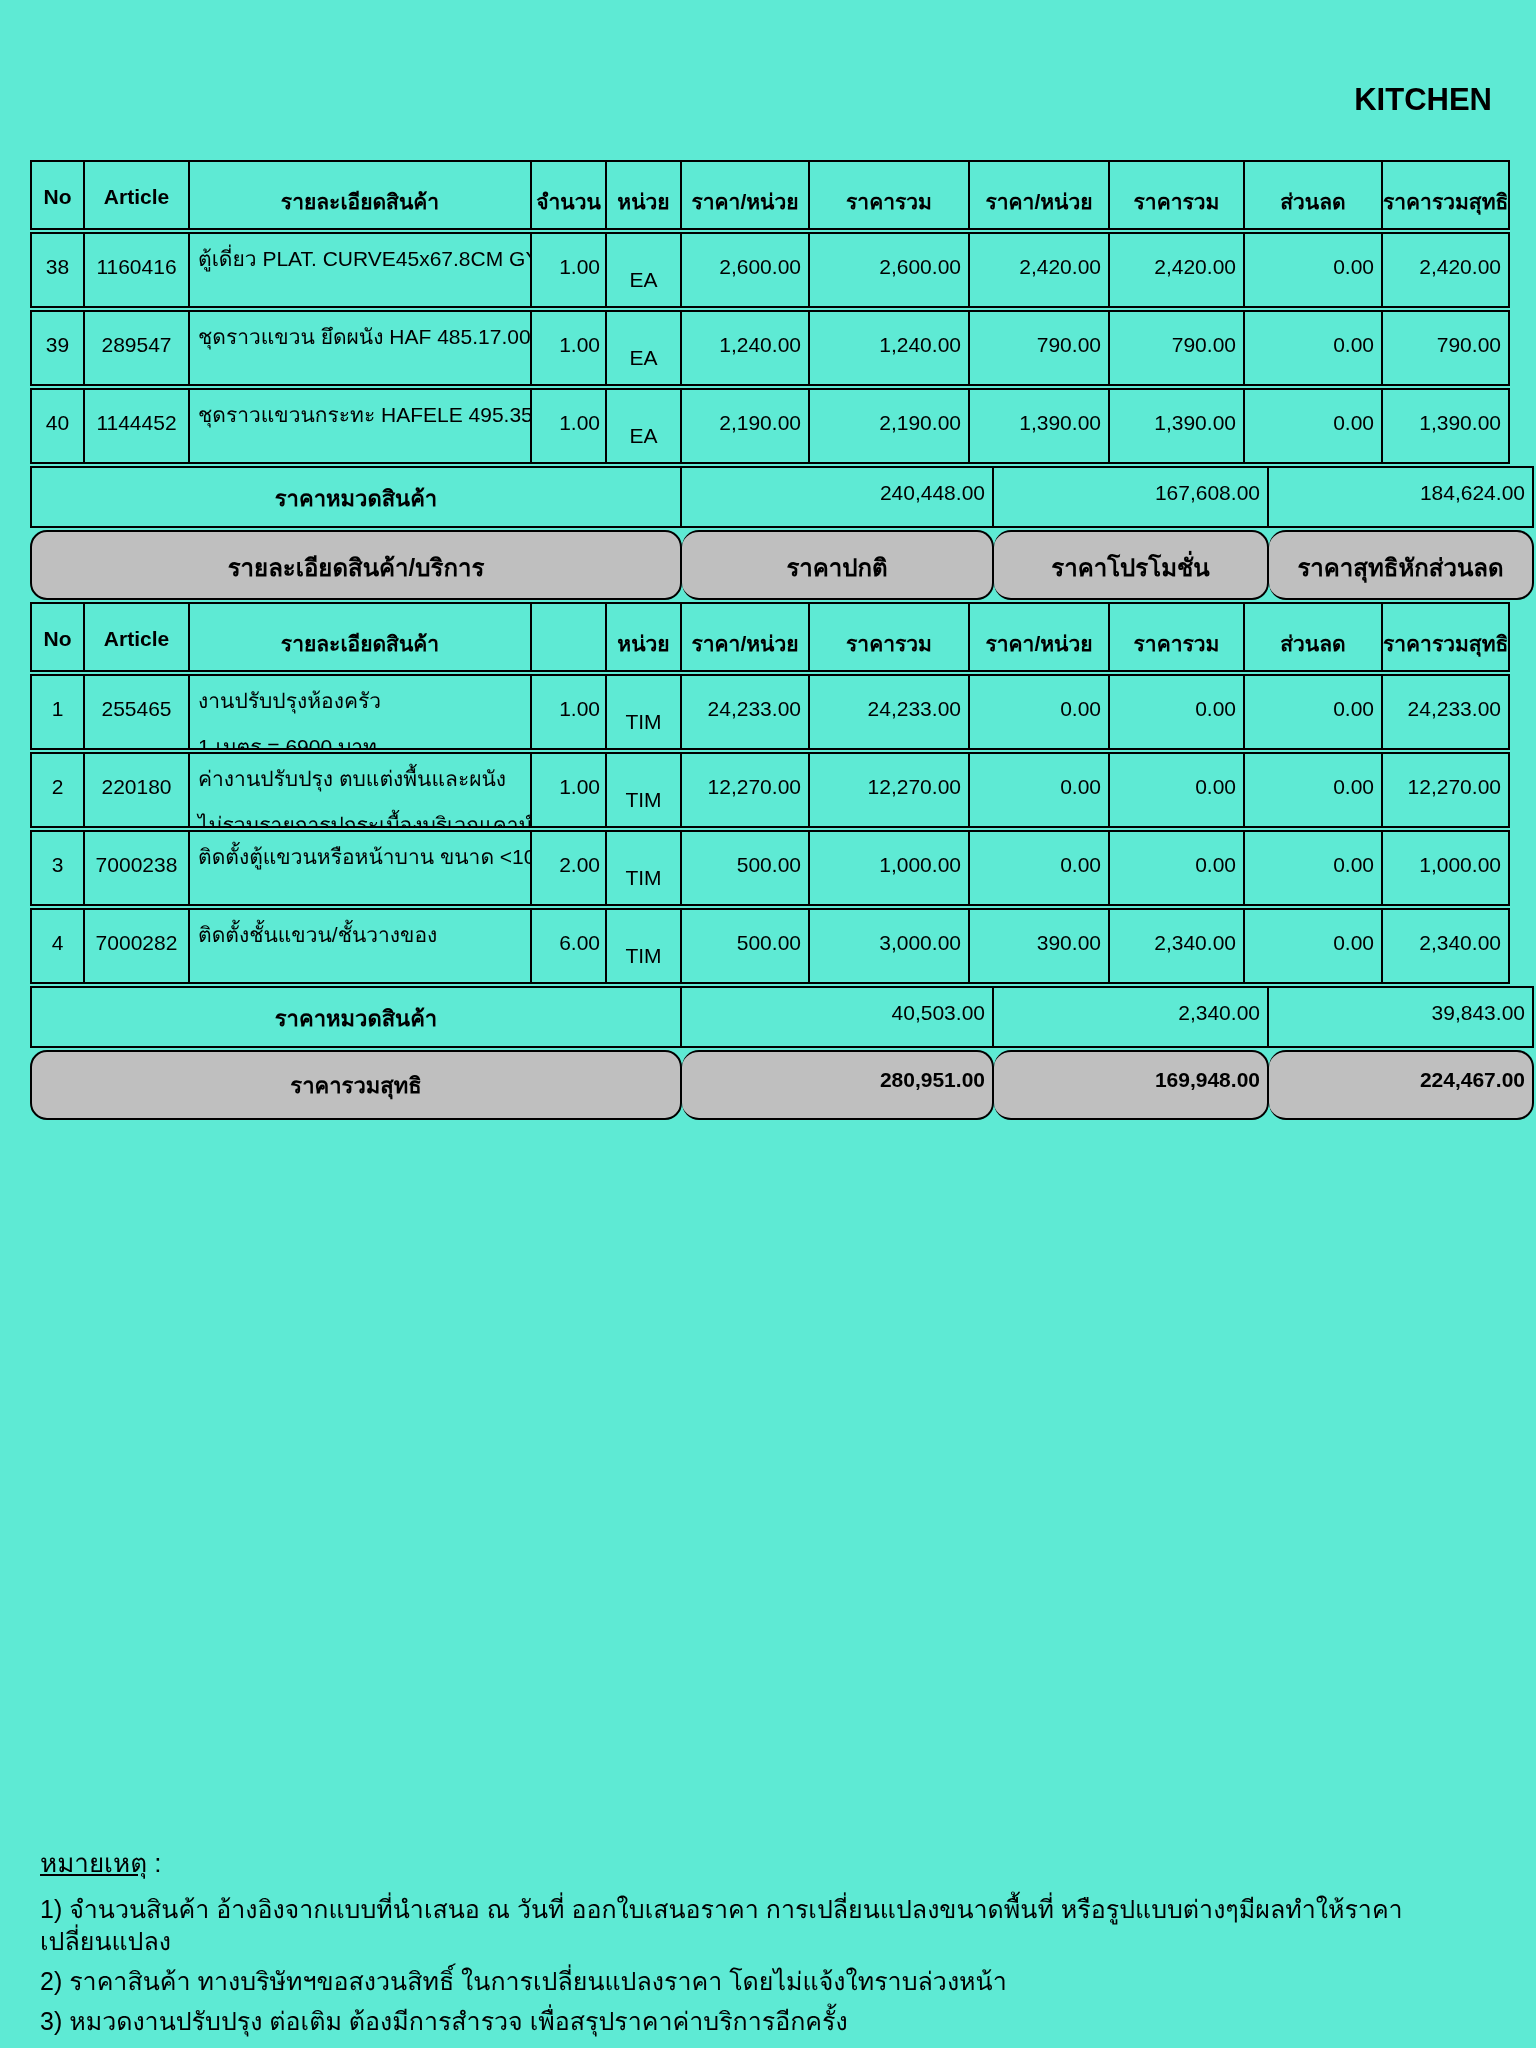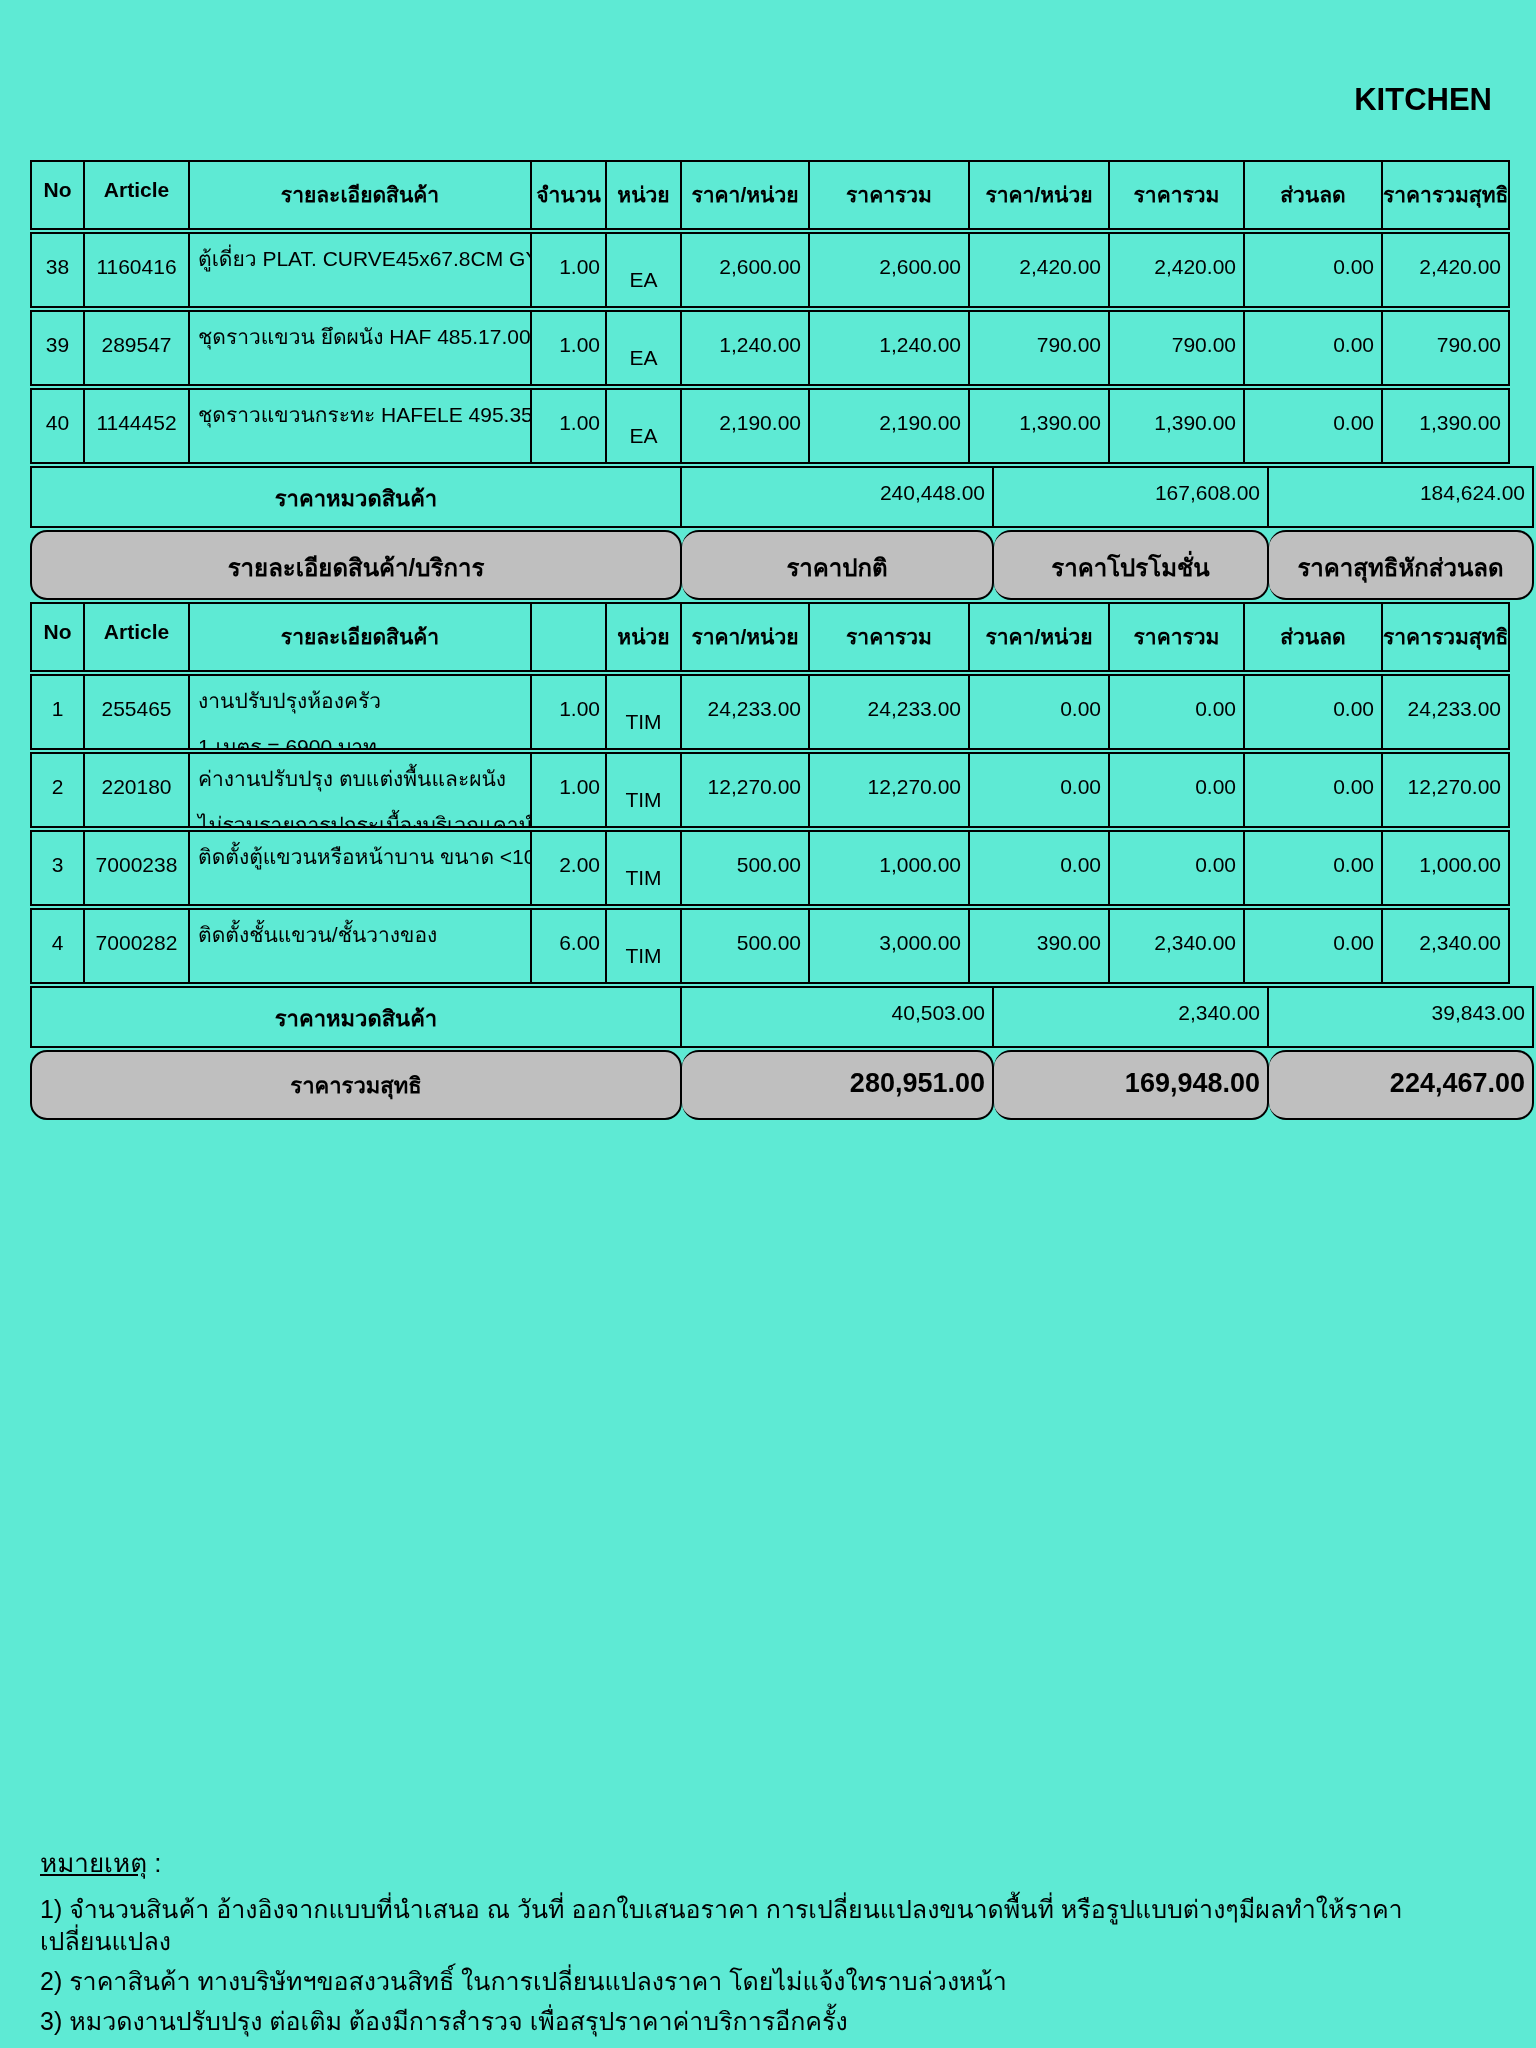--- a/index.html
+++ b/index.html
@@ -20,35 +20,35 @@
     overflow:hidden;white-space:nowrap;font-size:21px;
   }
   .cell:first-child{border-left:2px solid #000;}
   
   .c0{width:55px}.c1{width:105px}.c2{width:342px}.c3{width:75px}.c4{width:75px}
   .c5{width:128px}.c6{width:160px}.c7{width:140px}.c8{width:135px}.c9{width:138px}.c10{width:127px}
   .mA{width:652px}.mB{width:312px}.mC{width:275px}.mD{width:265px}
   
   .h-head{height:70px}.h-item{height:76px}.h-sub{height:62px}.h-band{height:70px}.h-grand{height:70px}
   
-  .hcell{font-weight:700;text-align:center;padding-top:16px;}
+  .hcell{font-weight:700;text-align:center;padding-top:23px;}
   .id{text-align:center;padding-top:21px;}
   .desc{padding:8px 4px 0 8px;text-align:left;}
   .desc-l2{margin-top:13px;}
   .qty{text-align:right;padding:21px 5px 0 0;}
   .unit{text-align:center;padding-top:34px;}
   .num{text-align:right;padding:21px 7px 0 0;}
   .sub-label{font-weight:700;text-align:center;padding-top:13px;font-size:22px;}
   .sub-num{text-align:right;padding:13px 7px 0 0;}
   .band-cell{
     background:var(--band-gray,#bfbfbf);
     font-weight:700;text-align:center;padding-top:16px;font-size:24px;border-radius:17px;
   }
   .grand-label{font-size:22px;}
-  .grand-num{text-align:right;padding:16px 7px 0 0;font-size:27px;font-weight:700;}
+  .grand-num{text-align:right;padding:16px 7px 0 0;font-size:21px;font-weight:700;}
   .notes{position:absolute;left:40px;top:1842px;width:1480px;font-size:25px;}
   .notes-heading{font-size:26px;margin-bottom:10px;}
   .u{text-decoration:underline;}
   .note-line{margin-top:8px;line-height:1.28;}
 </style>
 </head>
 <body>
 
 <div class="sheet">
 

